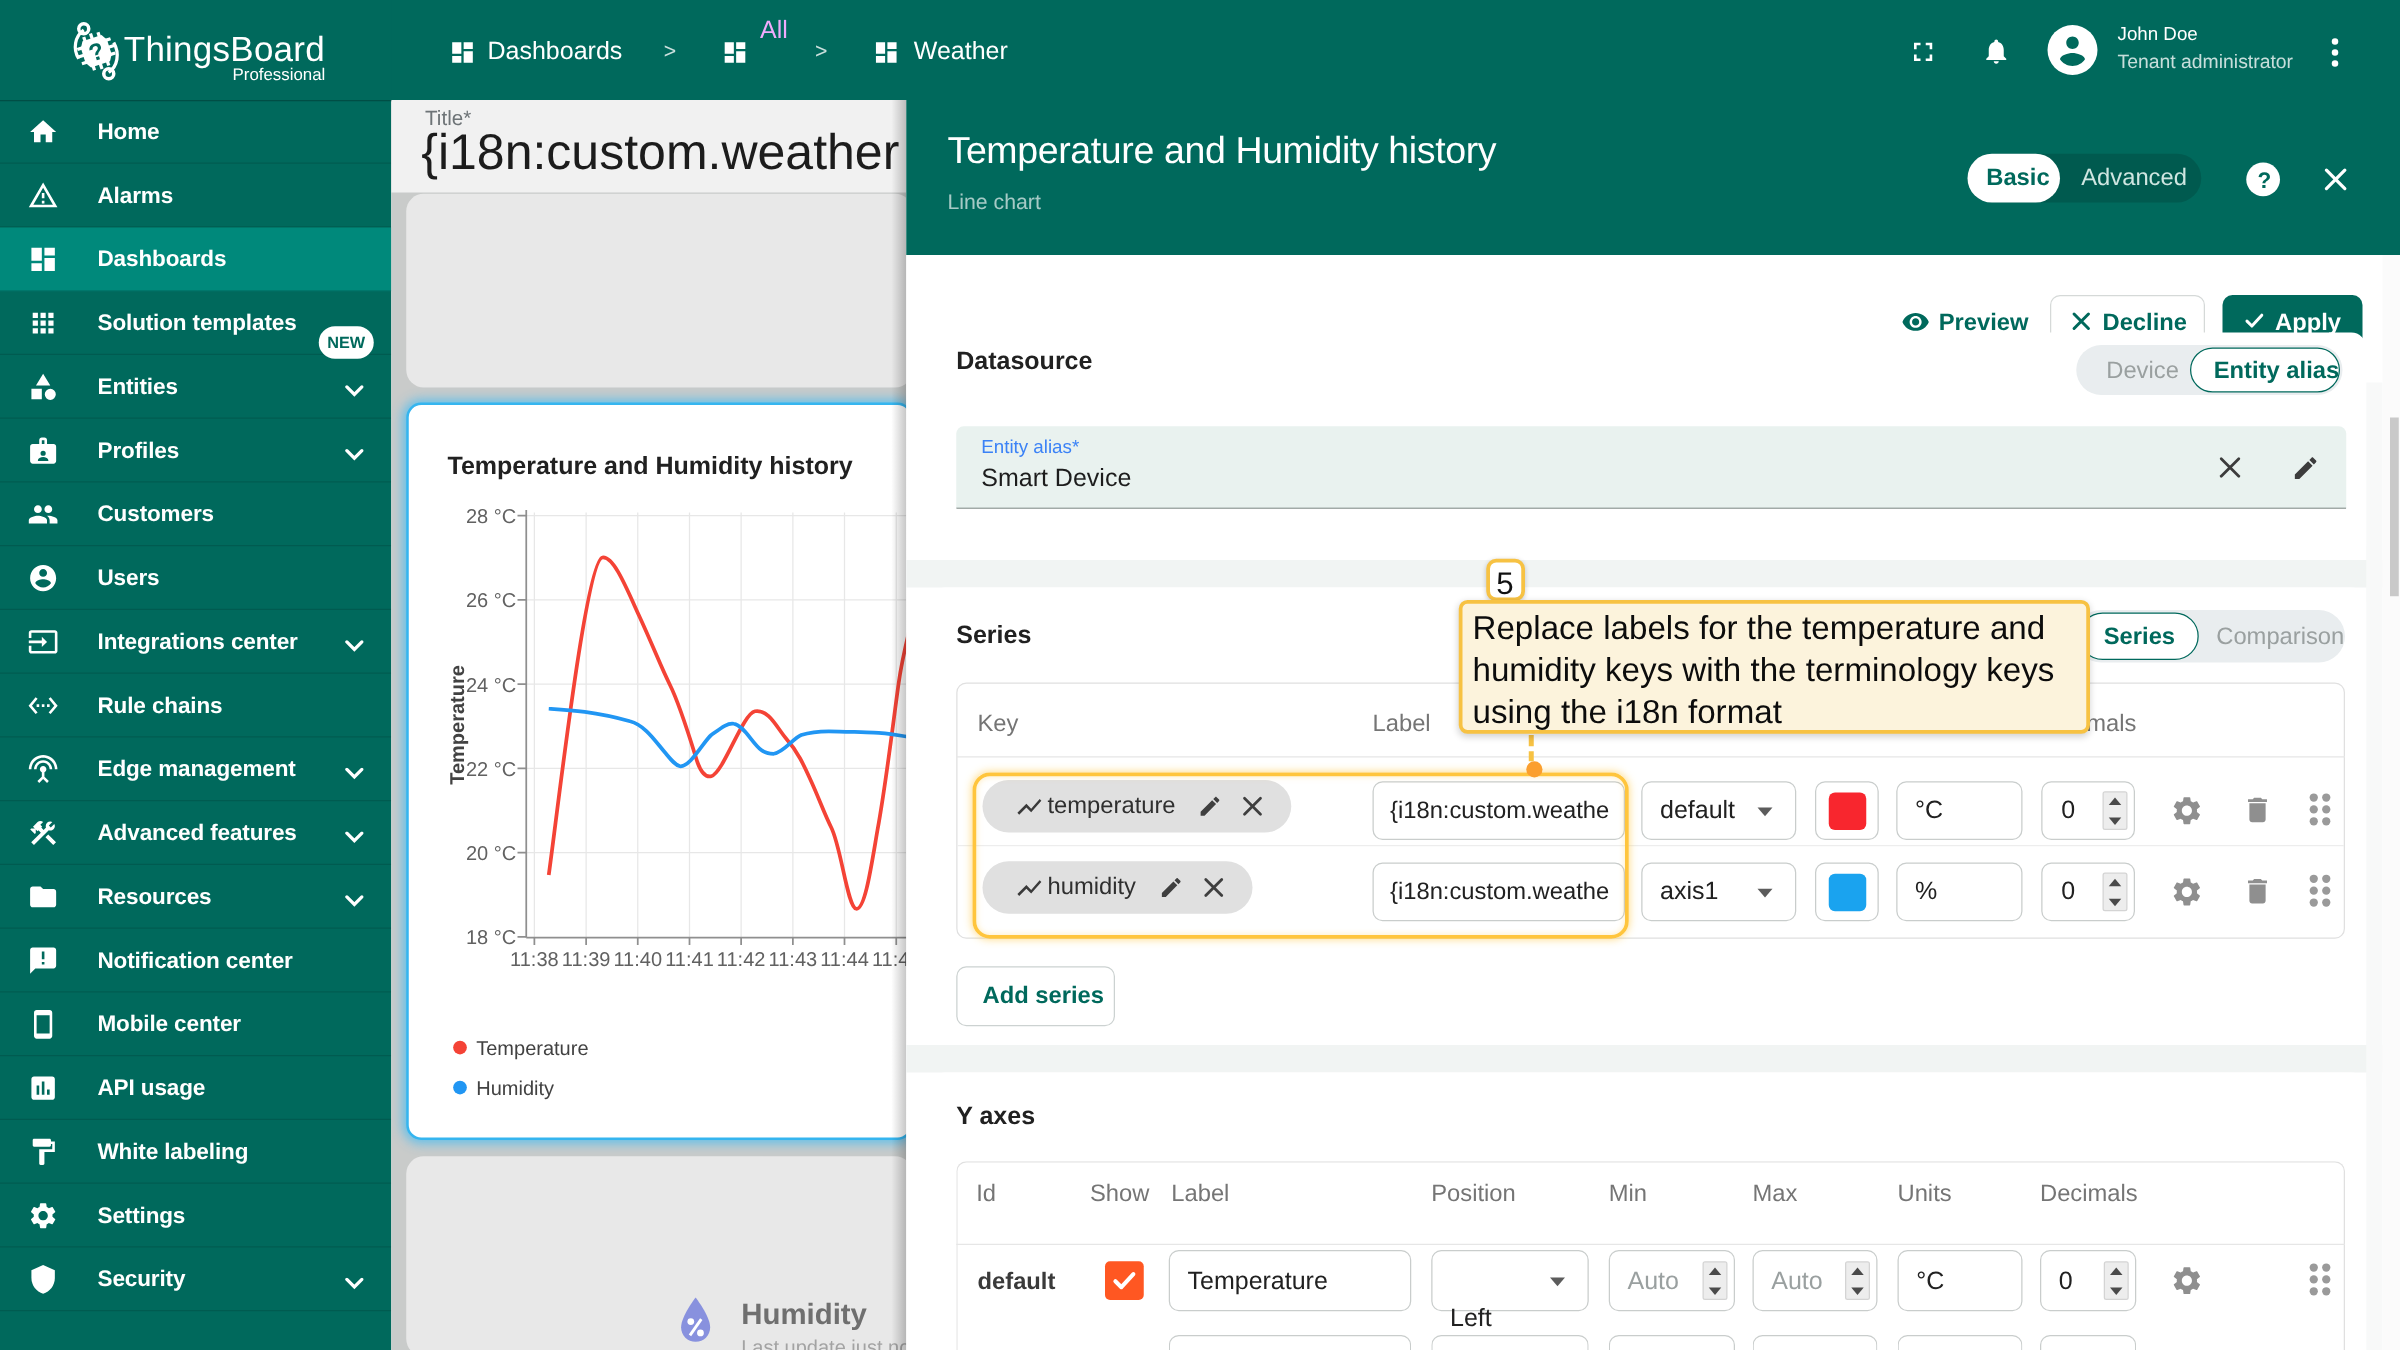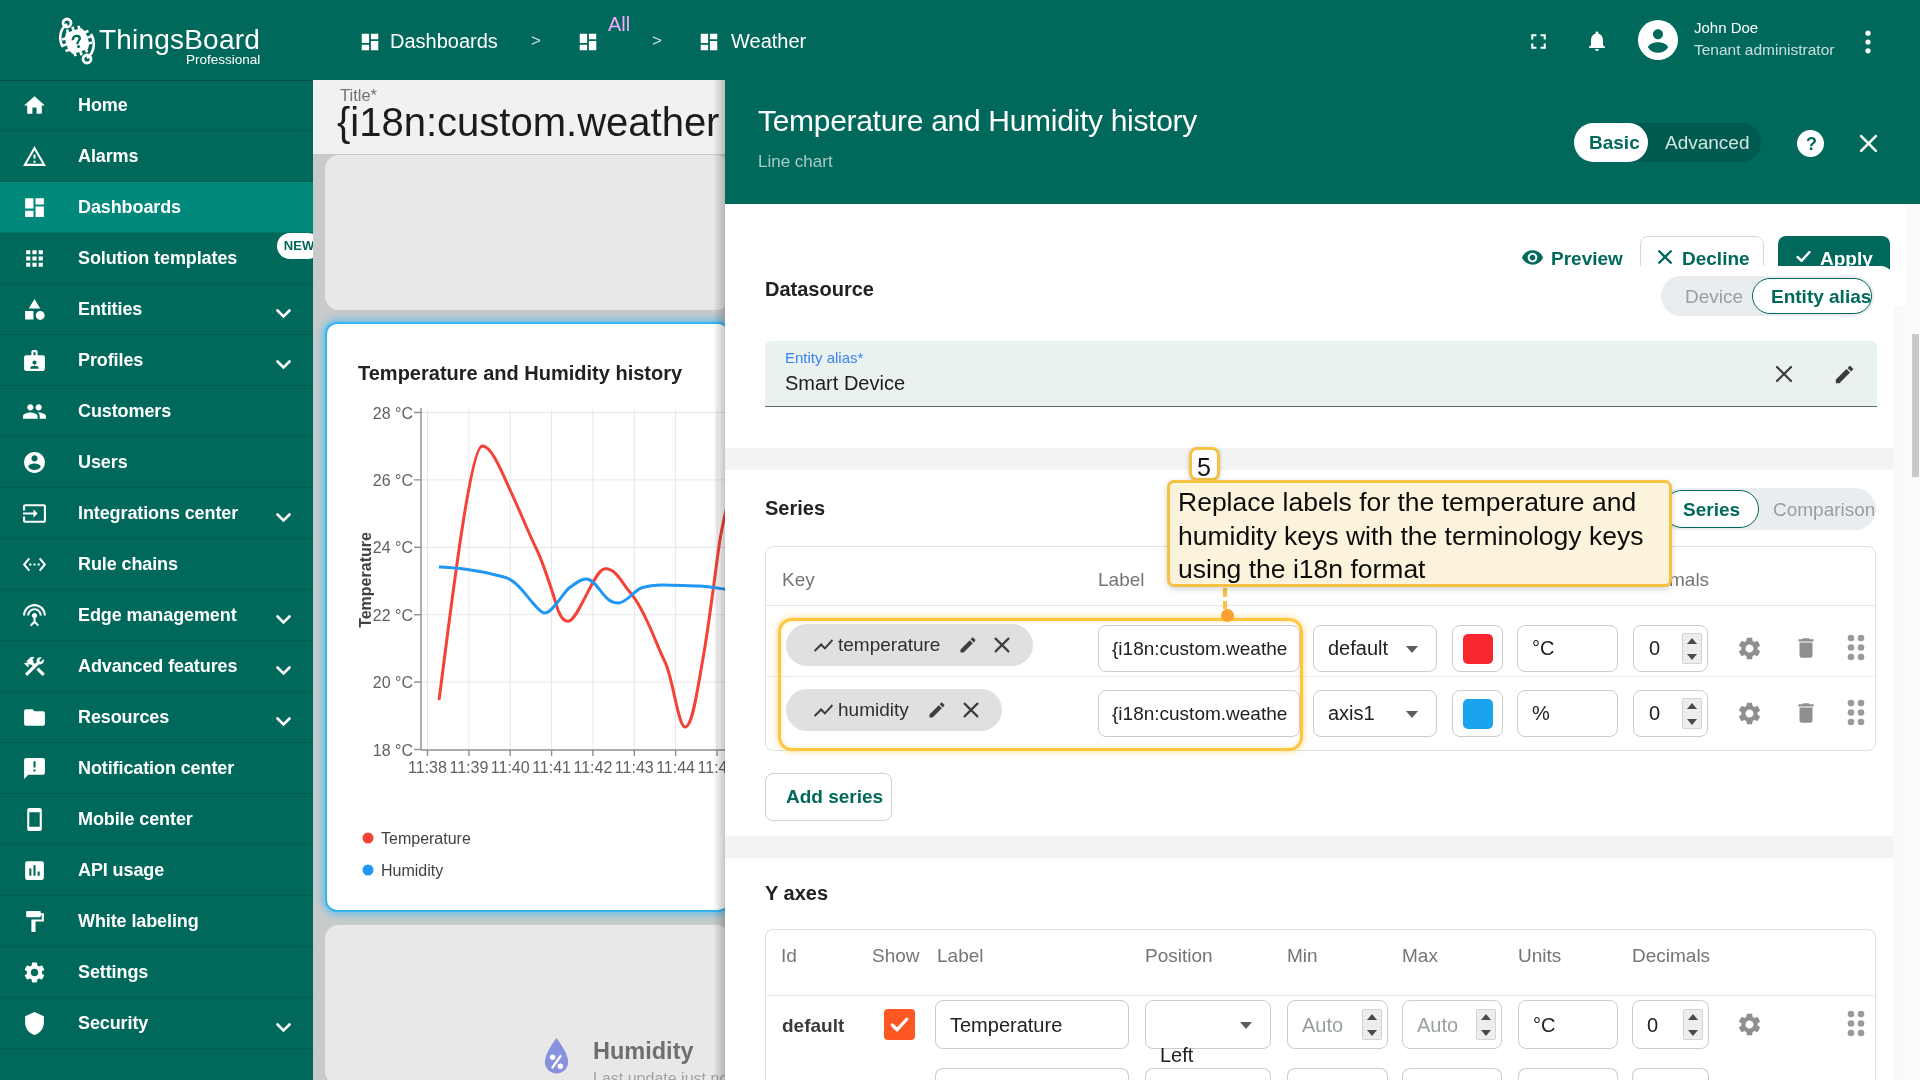--- a/index.html
+++ b/index.html
@@ -83,21 +83,21 @@
         <div class="ic"><svg width="25" height="25" viewBox="0 0 24 24">
             <path d="M3 13h8V3H3v10zm0 8h8v-6H3v6zm10 0h8V11h-8v10zm0-18v6h8V3h-8z" fill="#fff"></path>
           </svg></div>
         <div class="lb">Dashboards</div>
       </div>
 <div class="mi" style="top:153px">
         <div class="ic"><svg width="25" height="25" viewBox="0 0 24 24">
             <path d="M4 8h4V4H4v4zm6 12h4v-4h-4v4zm-6 0h4v-4H4v4zm0-6h4v-4H4v4zm6 0h4v-4h-4v4zm6-10v4h4V4h-4zm-6 4h4V4h-4v4zm6 6h4v-4h-4v4zm0 6h4v-4h-4v4z" fill="#fff"></path>
           </svg></div>
         <div class="lb">Solution templates</div>
-        <div class="newb" style="top:0;margin-left:22px;">NEW</div>
+        <div class="newb" style="top:28px;">NEW</div>
       </div>
 <div class="mi" style="top:204px">
         <div class="ic"><svg width="25" height="25" viewBox="0 0 24 24">
             <path d="M12 2l-5.5 9h11L12 2zm5.5 11.5a4.25 4.25 0 100 8.5 4.25 4.25 0 000-8.5zM3 13.5h8v8H3v-8z" fill="#fff"></path>
           </svg></div>
         <div class="lb">Entities</div>
         <div class="ch"><svg width="15" height="10" viewBox="0 0 15 10">
             <path d="M1.5 1.5l6 6 6-6" stroke="#fff" stroke-width="2.6" fill="none" stroke-linecap="round"></path>
           </svg></div>
       </div>

